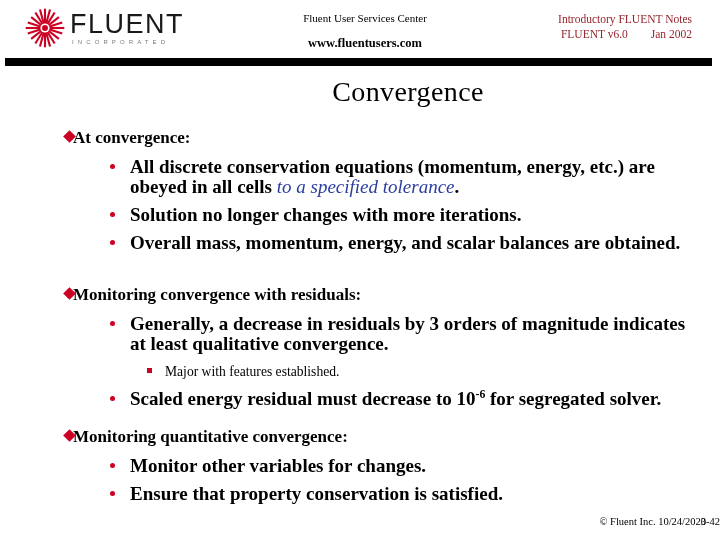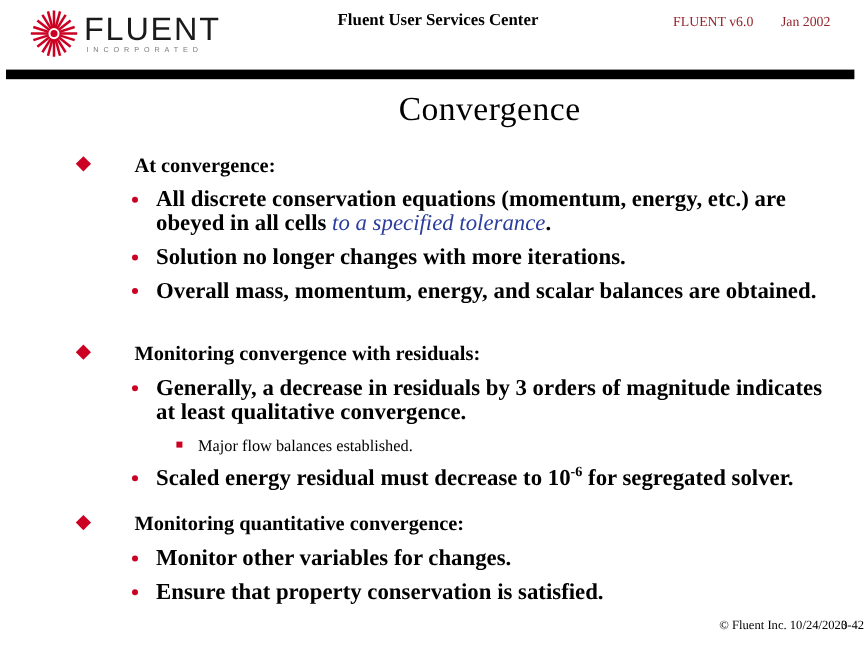--- a/index.html
+++ b/index.html
@@ -58,22 +58,22 @@
 
   .header-center {
     position: absolute;
     left: 230px;
     top: 10px;
     width: 270px;
     text-align: center;
     color: #000000;
   }
   .header-center .line1 {
-    font-size: 14px;
-    font-weight: bold;
+    font-size: 11px;
+    font-weight: normal;
     line-height: 16px;
   }
   .header-center .line2 {
     font-size: 12.5px;
     font-weight: bold;
     line-height: 16px;
     margin-top: 9px;
   }
 
   .header-right {
@@ -122,21 +122,21 @@
     color: #000000;
   }
 
   .bullet-row {
     position: relative;
     display: block;
   }
 
   
   .lv1 {
-    padding-left: 112px;
+    padding-left: 73px;
     padding-right: 30px;
     font-size: 17px;
     line-height: 23px;
     font-weight: 600;
     margin-top: 10px;
   }
   .lv1 .mark {
     position: absolute;
     left: 65px;
     top: 6px;
@@ -251,23 +251,25 @@
         <circle cx="50" cy="50" r="11" fill="#ffffff"></circle>
         <circle cx="50" cy="50" r="7" fill="#cc0022"></circle>
       </svg>
     </span>
     <span class="logo-word">FLUENT</span>
     <span class="logo-sub">INCORPORATED</span>
   </div>
 
   <div class="header-center">
     <div class="line1">Fluent User Services Center</div>
+    <div class="line2">www.fluentusers.com</div>
   </div>
 
   <div class="header-right">
+    <span class="hr-row">Introductory FLUENT Notes</span>
     <span class="hr-row">FLUENT v6.0        Jan 2002</span>
   </div>
 
   <div class="rule"></div>
 </div>
 
 <div class="slide-title">Convergence</div>
 
 <div class="body">
 
@@ -296,21 +298,21 @@
     <span>Monitoring convergence with residuals:</span>
   </div>
 
   <div class="bullet-row lv2">
     <span class="mark"></span>
     <span>Generally, a decrease in residuals by 3 orders of magnitude indicates at least qualitative convergence.</span>
   </div>
 
   <div class="bullet-row lv3">
     <span class="mark"></span>
-    <span>Major flow balances established.</span>
+    <span>Major with features established.</span>
   </div>
 
   <div class="bullet-row lv2">
     <span class="mark"></span>
     <span>Scaled energy residual must decrease to 10</span><sup>-6</sup><span> for segregated solver.</span>
   </div>
 
 
   <div class="bullet-row lv1" style="margin-top:16px;">
     <span class="mark"></span>

